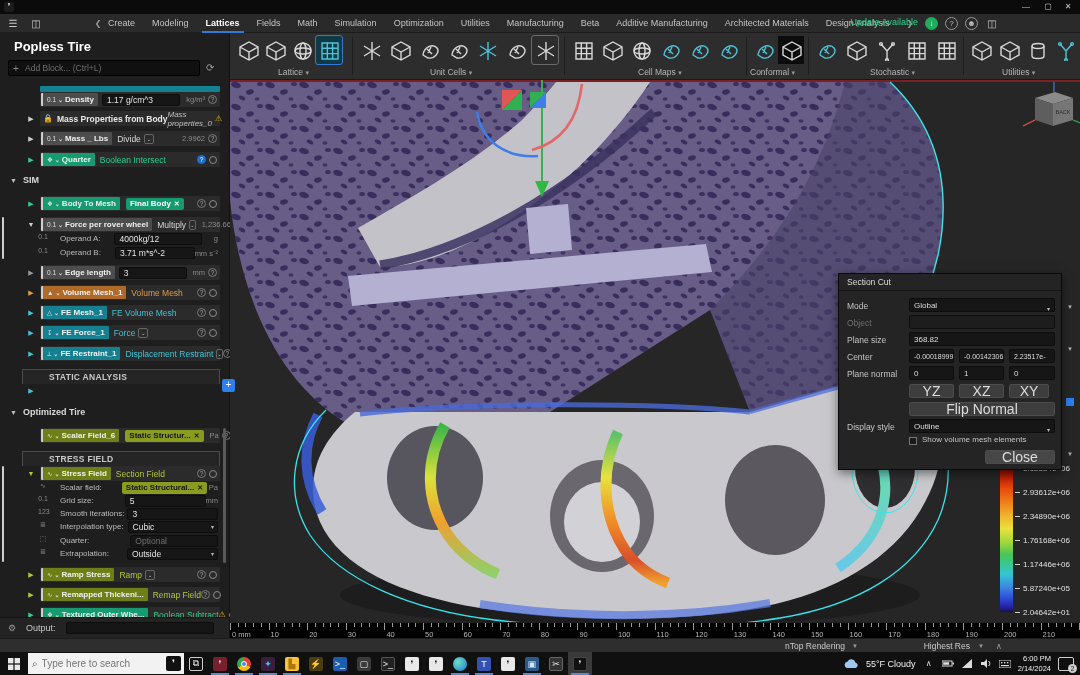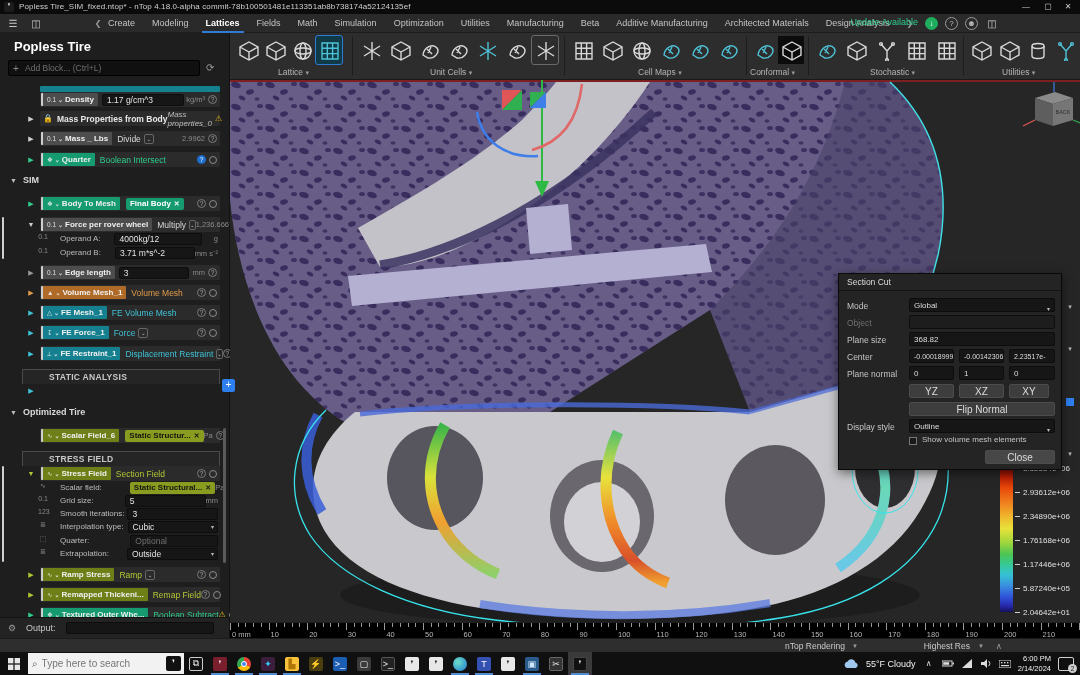--- a/index.html
+++ b/index.html
@@ -43,21 +43,21 @@
   .chip .pfx{font-size:6.5px;font-weight:normal;opacity:.9;}
   .chip .cv{font-size:6px;opacity:.85;}
   .chip.gray{background:#4d4d4d;}
   .chip.green{background:#169a6f;}
   .chip.orange{background:#b06a28;}
   .chip.teal{background:#15808f;}
   .chip.olive{background:#6f7f17;}
   .op{font-size:8.5px;margin-left:5px;white-space:nowrap;}
   .op.g{color:#2ece8e;} .op.o{color:#e09a4a;} .op.t{color:#3fc3d6;} .op.ol{color:#b4c634;} .op.w{color:#d8d8d8;}
   .field{background:#161616;border:1px solid #0d0d0d;border-radius:2px;color:#e2e2e2;font-size:8.5px;height:12px;line-height:11px;padding:0 4px;}
-  .unit{font-size:7.5px;color:#8a8a8a;margin-left:0;white-space:nowrap;}
+  .unit{font-size:7.5px;color:#8a8a8a;margin-left:6px;white-space:nowrap;}
   .rright{margin-left:auto;display:flex;align-items:center;gap:3px;padding-right:3px;}
   .qm{width:9px;height:9px;border:1px solid #7a7a7a;border-radius:50%;color:#aaa;font-size:6.5px;line-height:8px;text-align:center;}
   .qm.blue{background:#1f6fd0;border-color:#1f6fd0;color:#fff;}
   .oc{width:8px;height:8px;border:1px solid #8a8a8a;border-radius:50%;}
   .warn{color:#e8b71a;font-size:8px;}
   .tag{height:12px;display:flex;align-items:center;gap:3px;padding:0 4px;border-radius:2px;font-size:8px;font-weight:bold;margin-left:6px;white-space:nowrap;}
   .tag .x{font-size:7px;opacity:.9;}
   .tag.green{background:#169a6f;color:#fff;}
   .tag.olive{background:#8a9c1f;color:#141414;}
   .shead{position:absolute;left:10px;color:#dadada;font-size:9px;font-weight:bold;display:flex;gap:6px;align-items:center;}
@@ -72,21 +72,21 @@
   #plusbtn{position:absolute;left:222px;top:379px;width:13px;height:13px;background:#2d7ff0;border-radius:2px;color:#fff;font-size:10px;line-height:12px;text-align:center;z-index:60;}
   
   #viewport{position:absolute;left:230px;top:80px;width:850px;height:542px;background:#262626;overflow:hidden;}
   #vpsvg{position:absolute;left:0;top:0;}
   
   #dlg{position:absolute;left:608px;top:193px;width:224px;height:197px;background:#242424;border:1px solid #0a0a0a;box-shadow:0 3px 10px rgba(0,0,0,.5);z-index:30;font-size:8.5px;color:#c8c8c8;}
   #dlg .hdr{height:17px;line-height:17px;padding-left:8px;border-bottom:1px solid #141414;color:#ddd;}
   .dlbl{position:absolute;left:8px;font-size:8.5px;color:#c4c4c4;}
   .dfield{position:absolute;background:#161616;border:1px solid #0d0d0d;border-radius:2px;height:14px;line-height:13px;padding:0 4px;color:#ddd;font-size:8px;}
   .dsel .ca{position:absolute;right:4px;top:4px;font-size:6px;color:#bbb;}
-  .dbtn{position:absolute;background:#3d3d3d;border:1px solid #4c4c4c;border-radius:2px;height:14px;line-height:13px;text-align:center;color:#ddd;font-size:10px;}
+  .dbtn{position:absolute;background:#3d3d3d;border:1px solid #4c4c4c;border-radius:2px;height:14px;line-height:13px;text-align:center;color:#ddd;font-size:14px;}
   #dlg .cb{position:absolute;left:70px;top:163px;width:8px;height:8px;border:1px solid #777;background:#1a1a1a;}
   #dlg .cbl{position:absolute;left:83px;top:161px;font-size:8px;color:#c4c4c4;}
   
   #legend{position:absolute;left:770px;top:386px;width:80px;height:156px;z-index:20;}
   #lbar{position:absolute;left:0;top:2px;width:13px;height:144px;
     background:linear-gradient(to bottom,#7e0d05 0%,#b71d05 6%,#e8490a 14%,#f07f1e 24%,#f0b82e 34%,#e8e23a 42%,#9ed63c 52%,#4cc455 60%,#38c98c 66%,#35c3d4 74%,#3a8de0 82%,#2e50d8 90%,#2726a8 96%,#131058 100%);}
   .ltick{position:absolute;left:15px;width:5px;height:1px;background:#cfcfcf;}
   .llab{position:absolute;left:23px;font-size:8px;color:#e0e0e0;white-space:nowrap;}
   .vchev{position:absolute;left:834px;width:12px;height:10px;color:#b5b5b5;font-size:7px;text-align:center;z-index:25;}
   #vbluesq{position:absolute;left:836px;top:318px;width:8px;height:8px;background:#2d7ff0;z-index:25;}
@@ -112,21 +112,20 @@
   .trico{width:12px;height:12px;display:flex;align-items:center;justify-content:center;color:#ddd;font-size:8px;}
   #clock{font-size:7.5px;color:#f0f0f0;text-align:right;line-height:1.3;}
   #notif{position:relative;width:16px;height:14px;border:1px solid #cfcfcf;border-radius:2px;}
   #notif .b{position:absolute;right:-4px;bottom:-3px;background:#cfcfcf;color:#111;border-radius:50%;width:9px;height:9px;font-size:6.5px;line-height:9px;text-align:center;}
 </style>
 </head>
 <body>
 
 <div id="titlebar">
   <div class="logo">❜</div>
-  <div class="ttl">Popless Tire_SIM_fixed.ntop* - nTop 4.18.0-alpha commit-78b100501481e113351ab8b738174a52124135ef</div>
   <div class="winbtn" style="right:44px;">—</div>
   <div class="winbtn" style="right:22px;">▢</div>
   <div class="winbtn" style="right:2px;">✕</div>
 </div>
 
 <div id="menubar">
   <div class="mb-icon" style="left:5px;">☰</div>
   <div class="mb-icon" style="left:28px;">◫</div>
   <div class="mb-icon chev" style="left:90px;">❮</div>
   <div id="tabs">
@@ -565,21 +564,21 @@
         </span>
       <span class="op ol">Section Field</span>
       <span class="rright">
           <span class="qm">?</span>
           <span class="oc"></span>
         </span>
     </div>
     <span class="cico" style="left:38px;top:401px;">∿</span>
     <div class="crow" style="top:400px;">
       <span class="cl">Scalar field:</span>
-      <span class="tag olive" style="margin-left:28px;align-items:center;">
+      <span class="tag olive" style="margin-left:20px;align-items:center;">
           <span>Static Structural...</span>
           <span class="x">✕</span>
         </span>
       <span class="unit" style="margin-left:auto;">Pa</span>
     </div>
     <span class="cico" style="left:38px;top:414px;">0.1</span>
     <div class="crow" style="top:413px;">
       <span class="cl">Grid size:</span>
       <span class="field" style="width:92px;margin-left:31px;">5</span>
       <span class="unit" style="margin-left:auto;">mm</span>

